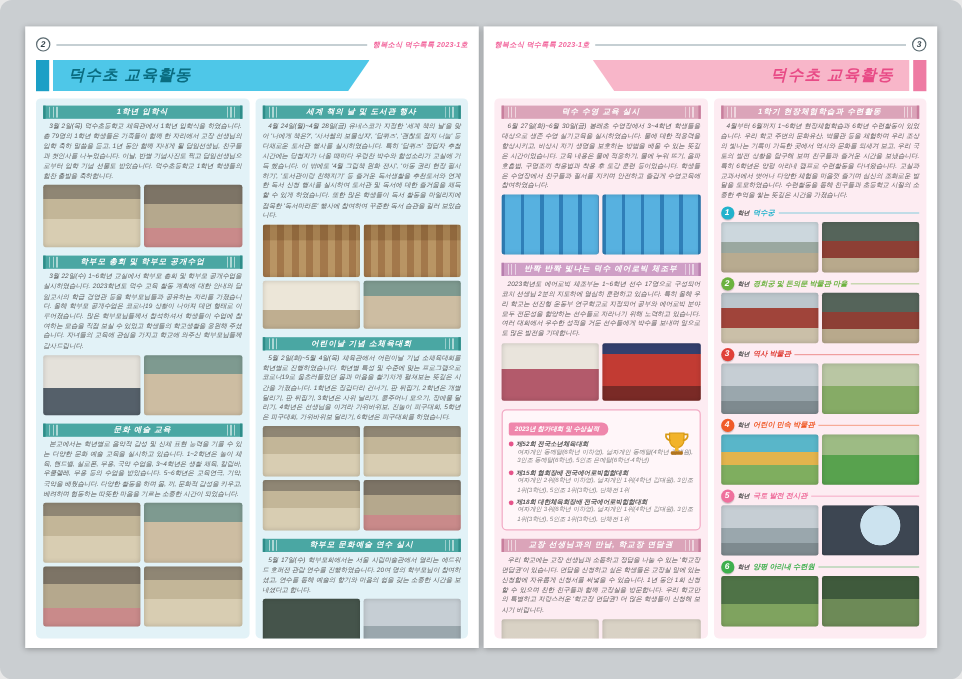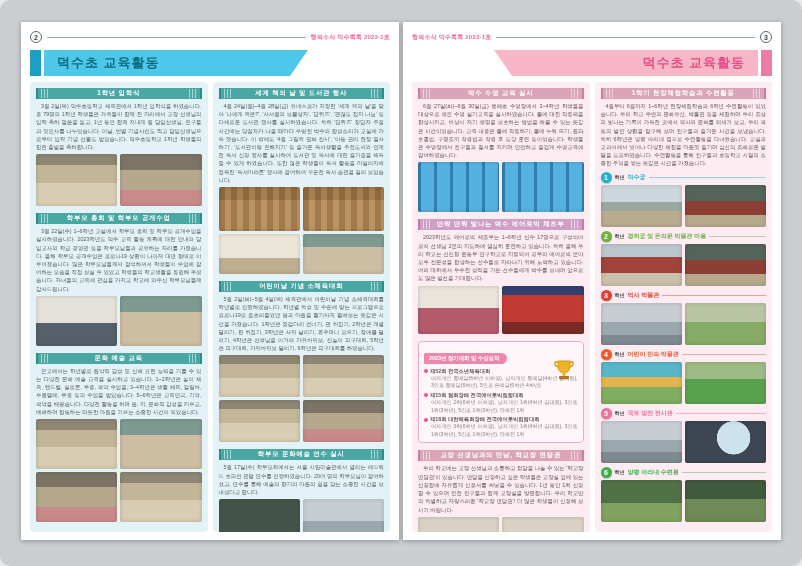--- a/index.html
+++ b/index.html
@@ -1,18 +1,18 @@
 <!DOCTYPE html>
 <html><head>
 <meta charset="utf-8">
 <style>
   * { margin:0; padding:0; box-sizing:border-box; }
   html,body { width:802px; height:566px; background:#e8e8e8; font-family:"Liberation Sans","DejaVu Sans",sans-serif; }
   .frame { width:802px; height:566px; background:#caced1; border-radius:10px; padding:22px 21px 26px 21px; display:flex; gap:4px; }
-  .page { width:378px; height:518px; background:#ffffff; box-shadow:0 1px 5px rgba(0,0,0,.3); padding:7px 9px 8px 9px; display:flex; flex-direction:column; }
+  .page { width:378px; height:518px; background:#ffffff; box-shadow:0 1px 5px rgba(0,0,0,.3); padding:7px 9px 8px 9px; display:flex; flex-direction:column;font-style:italic; }
 
   
   .meta { height:12px; display:flex; align-items:center; gap:5px; margin-top:2px; }
   .pgnum { width:12px; height:12px; border:1px solid #5a6a70; border-radius:50%; font-size:7px; font-weight:bold; color:#33424a; display:flex; align-items:center; justify-content:center; background:#fff; flex:none; }
   .mline { flex:1; height:1px; background:#9fb0b6; }
   .issue { font-size:6px; font-weight:bold; color:#f2679d; letter-spacing:.2px; flex:none; }
 
   
   .bannerRow { margin-top:7px; height:26px; display:flex; align-items:stretch; }
   .bmark { width:11px; background:#1b9fc6; flex:none; }

